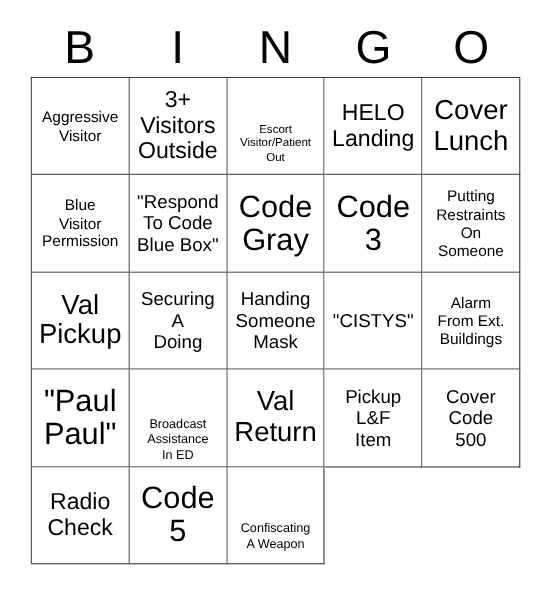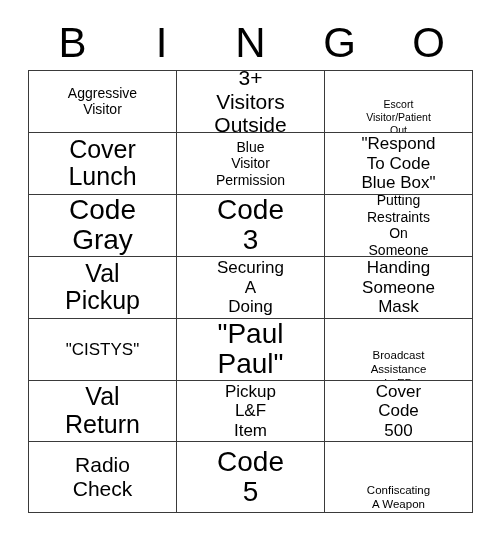--- a/index.html
+++ b/index.html
@@ -43,21 +43,21 @@
   #grid {
     position: absolute;
     left: 28px;
     top: 70px;
     width: 445px;
     height: 443px;
     box-sizing: border-box;
     border-top: 1px solid #3a3a3a;
     border-left: 1px solid #3a3a3a;
     display: grid;
-    grid-template-columns: repeat(3, 1fr);
+    grid-template-columns: repeat(5, 1fr);
     grid-template-rows: repeat(5, 1fr);
     background: #ffffff;
   }
   .cell {
     box-sizing: border-box;
     border-right: 1px solid #3a3a3a;
     border-bottom: 1px solid #3a3a3a;
     display: flex;
     align-items: center;
     justify-content: center;
@@ -107,20 +107,24 @@
         <span class="cell-text fs-xl">3+
 Visitors
 Outside</span>
       </div>
     <div class="cell">
         <span class="cell-text fs-xs">Escort
 Visitor/Patient
 Out</span>
       </div>
     <div class="cell">
+        <span class="cell-text fs-xl">HELO
+Landing</span>
+      </div>
+    <div class="cell">
         <span class="cell-text fs-xxl">Cover
 Lunch</span>
       </div>
 
     <div class="cell">
         <span class="cell-text fs-m">Blue
 Visitor
 Permission</span>
       </div>
     <div class="cell">
@@ -153,20 +157,25 @@
 Doing</span>
       </div>
     <div class="cell">
         <span class="cell-text fs-l">Handing
 Someone
 Mask</span>
       </div>
     <div class="cell">
         <span class="cell-text fs-l">"CISTYS"</span>
       </div>
+    <div class="cell">
+        <span class="cell-text fs-m">Alarm
+From Ext.
+Buildings</span>
+      </div>
 
     <div class="cell">
         <span class="cell-text fs-h">"Paul
 Paul"</span>
       </div>
     <div class="cell">
         <span class="cell-text fs-s">Broadcast
 Assistance
 In ED</span>
       </div>

